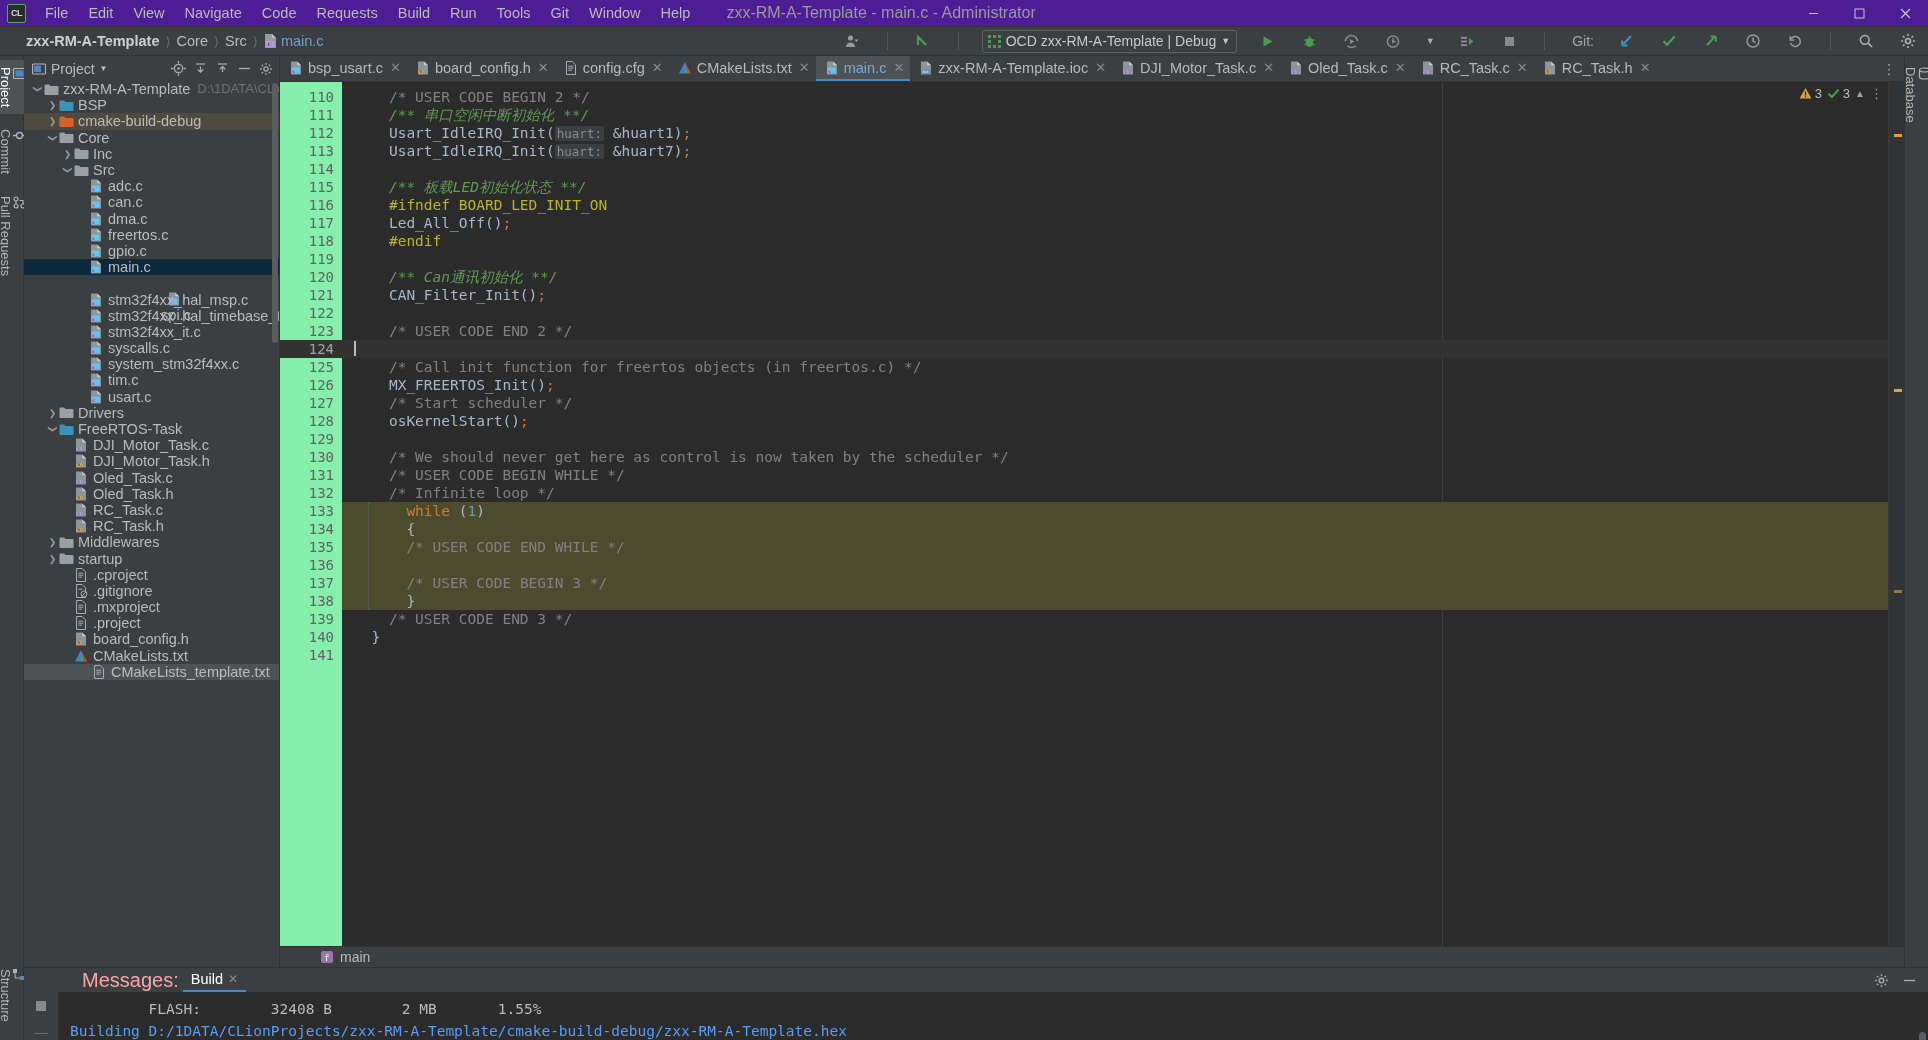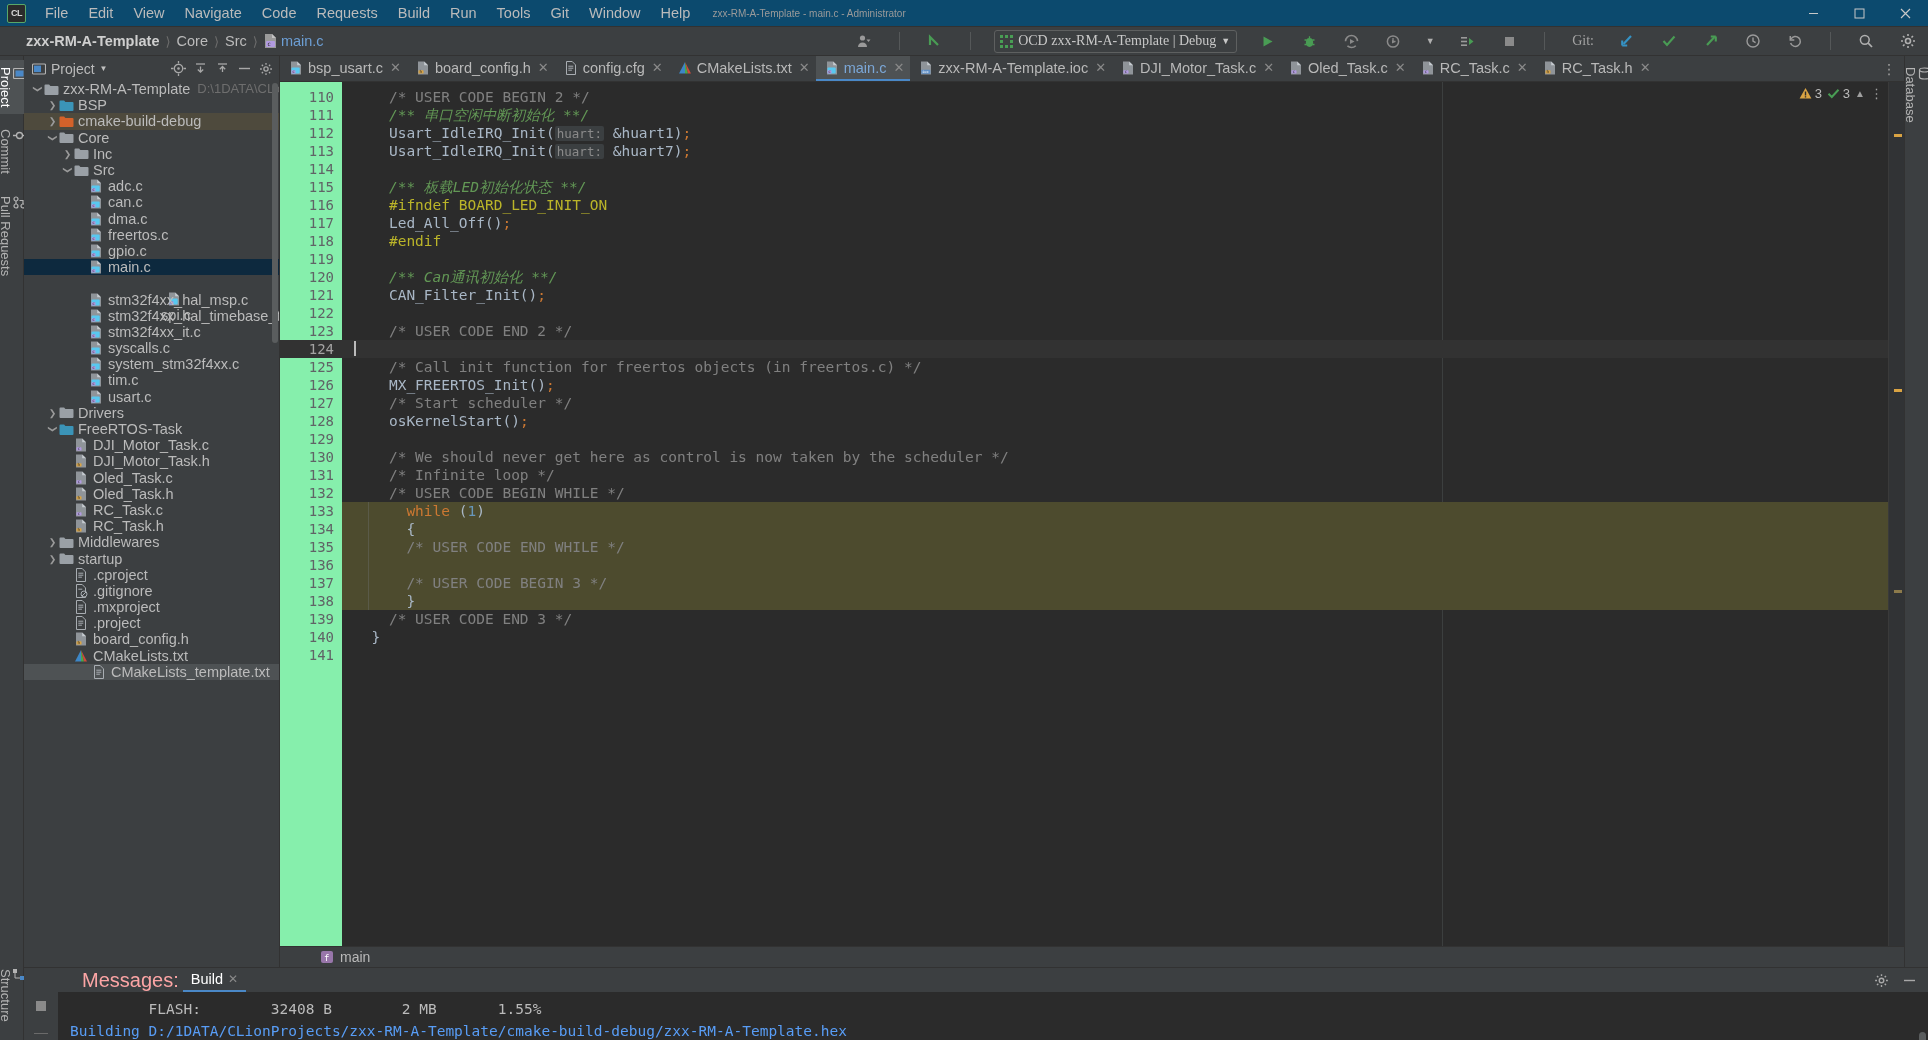--- a/index.html
+++ b/index.html
@@ -7,51 +7,51 @@
   body{
     font-family:"Liberation Sans", sans-serif;
     background:#3c3f41;
     color:#bbbbbb;
     font-size:15px;
     -webkit-font-smoothing:antialiased;
   }
 
   
   #titlebar{
-    height:27px; background:#0c4a6e; display:flex; align-items:center;
+    height:27px; background:#4c1d95; display:flex; align-items:center;
     border-bottom:1px solid #323232; position:relative;
   }
   #app-logo{
     width:19px;height:19px;margin-left:7px;margin-right:9px;
     border:1px solid #59a869;border-radius:2px;background:#2b2b2b;
     color:#d6d6d6;font-size:9px;font-weight:bold;
     display:flex;align-items:center;justify-content:center;letter-spacing:-.5px;
   }
   .menu-item{
     padding:3px 10px;font-size:14.5px;color:#bbbbbb;cursor:default;
   }
   #win-title{
-    margin-left:12px;font-size:10px;color:#9a9a9a;
+    margin-left:26px;font-size:16px;color:#9a9a9a;
   }
   #win-buttons{ position:absolute;right:0;top:0;display:flex;height:27px; }
   .win-btn{ width:46px;height:27px;display:flex;align-items:center;justify-content:center;
     color:#c8c8c8;font-size:14px;}
 
   
   #navbar{
     height:29px;background:#3c3f41;display:flex;align-items:center;
     border-bottom:1px solid #323232;position:relative;
   }
   #breadcrumb{ display:flex;align-items:center;padding-left:26px;font-size:14.5px;}
   .crumb{ color:#bbbbbb; }
   .crumb.bold{ font-weight:bold; color:#cfcfcf;}
   .crumb.link{ color:#6c9ed4;}
   .crumb-sep{ color:#6d6d6d;margin:0 6px;font-size:13px;}
   .crumb-ico{ margin-right:4px;display:inline-block;vertical-align:-2px;}
-  #toolbar-right{ margin-left:auto;display:flex;align-items:center;gap:18px;padding-right:8px;font-family:Liberation Serif, serif;}
+  #toolbar-right{ margin-left:auto;display:flex;align-items:center;gap:18px;padding-right:8px;}
   .tb-btn{width:24px;height:24px;display:flex;align-items:center;justify-content:center;border-radius:3px;}
   .tb-sep{width:1px;height:18px;background:#555859;margin:0 5px;}
   #runconfig{
     display:flex;align-items:center;height:23px;border:1px solid #5e6060;border-radius:3px;
     padding:0 6px 0 5px;background:#3c3f41;gap:5px;font-size:14px;color:#c8c8c8;
   }
   .gitlabel{font-size:14px;color:#a3a3a3;margin:0 3px 0 4px;}
 
   
   #main{ display:flex; height:calc(1040px - 27px - 29px - 29px - 22px - 22px); }
@@ -1034,22 +1034,22 @@
           <div class="cline">    CAN_Filter_Init()<span class="semi">;</span></div>
           <div class="cline">&nbsp;</div>
           <div class="cline">    <span class="cmt">/* USER CODE END 2 */</span></div>
           <div class="cline cur">&nbsp;</div>
           <div class="cline">    <span class="cmt">/* Call init function for freertos objects (in freertos.c) */</span></div>
           <div class="cline">    MX_FREERTOS_Init()<span class="semi">;</span></div>
           <div class="cline">    <span class="cmt">/* Start scheduler */</span></div>
           <div class="cline">    osKernelStart()<span class="semi">;</span></div>
           <div class="cline">&nbsp;</div>
           <div class="cline">    <span class="cmt">/* We should never get here as control is now taken by the scheduler */</span></div>
+          <div class="cline">    <span class="cmt">/* USER CODE BEGIN WHILE */</span></div>
           <div class="cline">    <span class="cmt">/* Infinite loop */</span></div>
-          <div class="cline">    <span class="cmt">/* USER CODE BEGIN WHILE */</span></div>
           <div class="cline loop">      <span class="kw">while</span> (<span class="num">1</span>)</div>
           <div class="cline loop">      {</div>
           <div class="cline loop">      <span class="cmt">/* USER CODE END WHILE */</span></div>
           <div class="cline loop">&nbsp;</div>
           <div class="cline loop">      <span class="cmt">/* USER CODE BEGIN 3 */</span></div>
           <div class="cline loop">      }</div>
           <div class="cline">    <span class="cmt">/* USER CODE END 3 */</span></div>
           <div class="cline">  }</div>
           <div class="cline">&nbsp;</div>
           <div id="codecaret" style="top: 259px;"></div>

